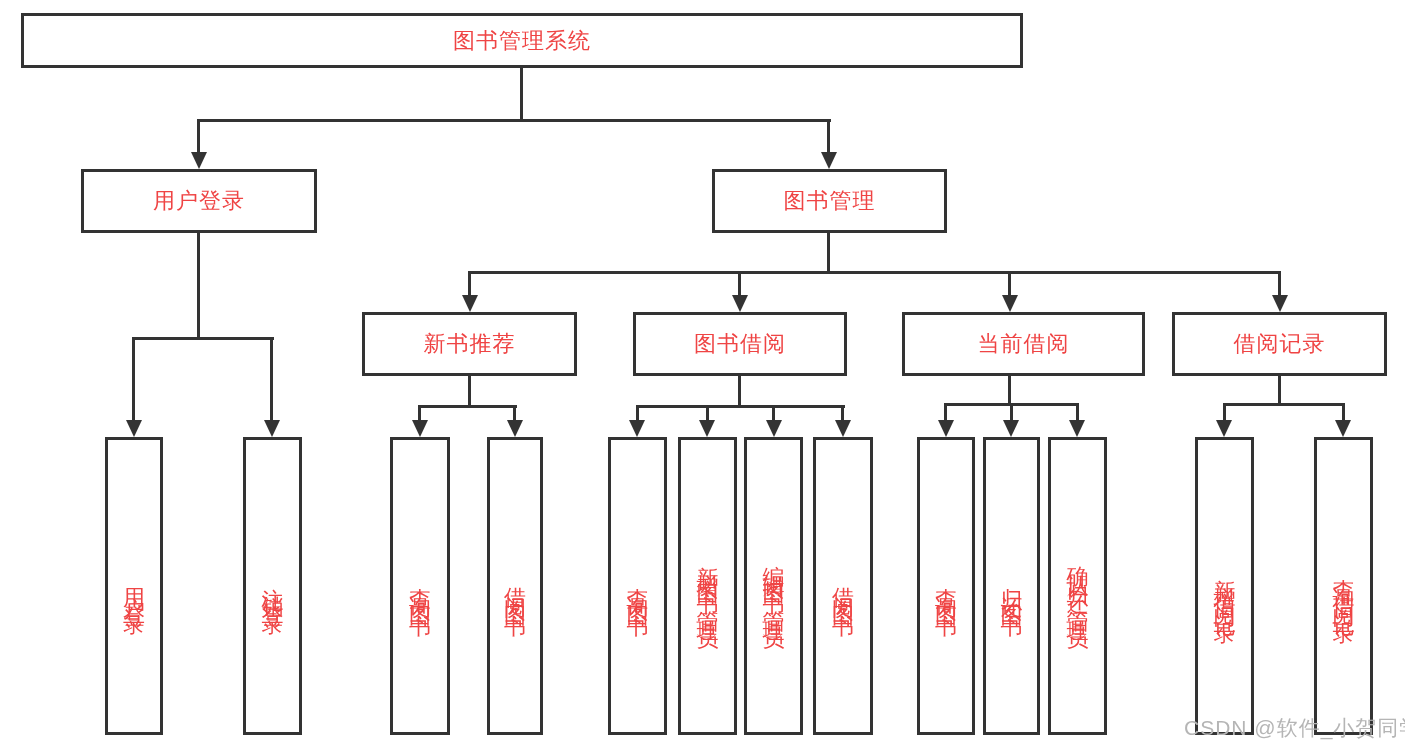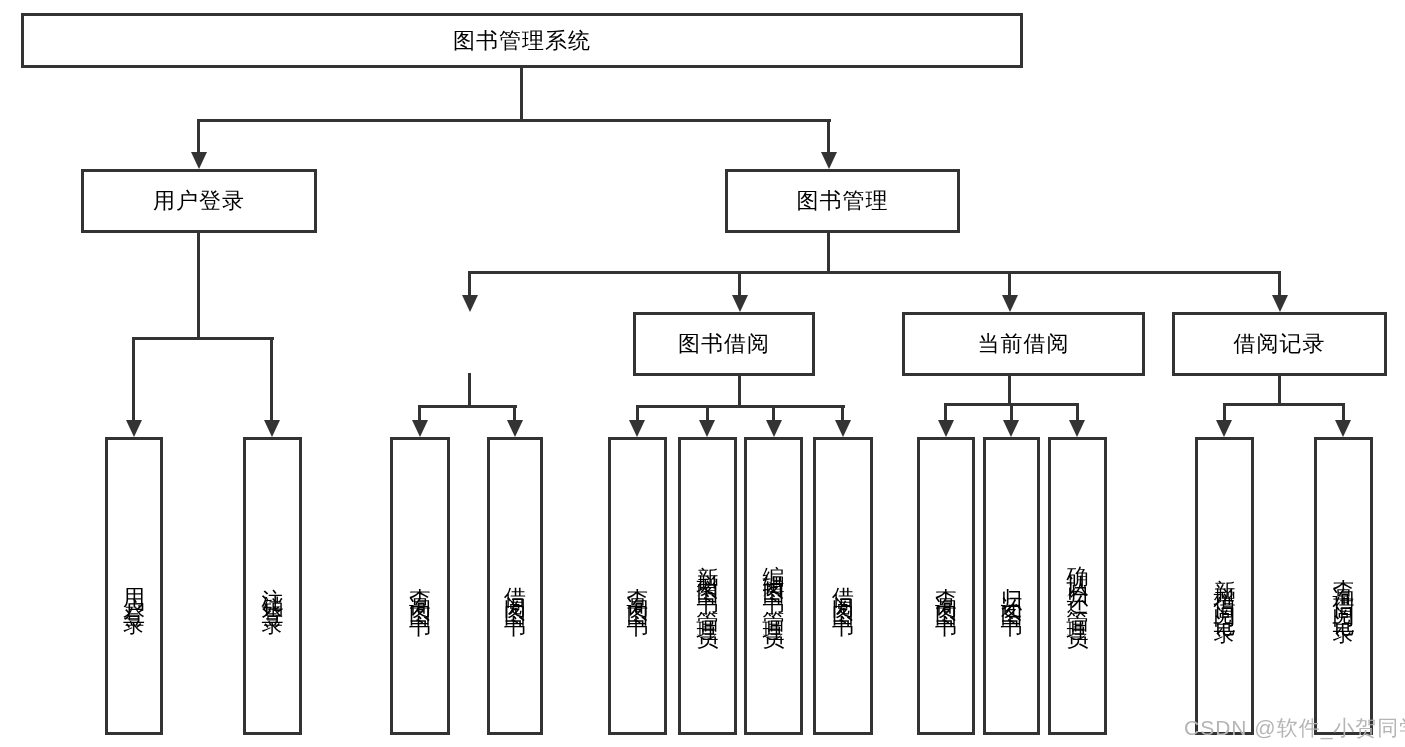--- a/index.html
+++ b/index.html
@@ -11,21 +11,21 @@
     overflow:hidden;
   }
   .node{
     position:absolute;
     box-sizing:border-box;
     border:3px solid #333333;
     background:#ffffff;
     display:flex;
     align-items:center;
     justify-content:center;
-    color:#000000;
+    color:#ef4444;
   }
   .h-node{font-size:22px;letter-spacing:1px;}
   .leaf{
     writing-mode:vertical-rl;
     text-orientation:mixed;
     font-size:22px;
     letter-spacing:9px;
     line-height:1;
     padding-top:4px;
   }
@@ -48,23 +48,24 @@
   }
 </style>
 </head>
 <body>
 
 <div class="canvas">
 
   <div class="node h-node" style="left:21px;top:13px;width:1002px;height:55px;">图书管理系统</div>
 
   <div class="node h-node" style="left:81px;top:169px;width:236px;height:64px;">用户登录</div>
-  <div class="node h-node" style="left:712px;top:169px;width:235px;height:64px;margin-left:13px;">图书管理</div>
+  <div class="node h-node" style="left:712px;top:169px;width:235px;height:64px;">图书管理</div>
 
-  <div class="node h-node" style="left:633px;top:312px;width:182px;height:64px;">图书借阅</div>
+  <div class="node h-node" style="left:362px;top:312px;width:215px;height:64px;">新书推荐</div>
+  <div class="node h-node" style="left:633px;top:312px;width:214px;height:64px;">图书借阅</div>
   <div class="node h-node" style="left:902px;top:312px;width:243px;height:64px;">当前借阅</div>
   <div class="node h-node" style="left:1172px;top:312px;width:215px;height:64px;">借阅记录</div>
 
   <div class="node leaf" style="left:105px;top:437px;width:58px;height:298px;">用户登录</div>
   <div class="node leaf" style="left:243px;top:437px;width:59px;height:298px;">注销登录</div>
 
   <div class="node leaf" style="left:390px;top:437px;width:60px;height:298px;">查询图书</div>
   <div class="node leaf" style="left:487px;top:437px;width:56px;height:298px;">借阅图书</div>
 
   <div class="node leaf" style="left:608px;top:437px;width:59px;height:298px;">查询图书</div>

